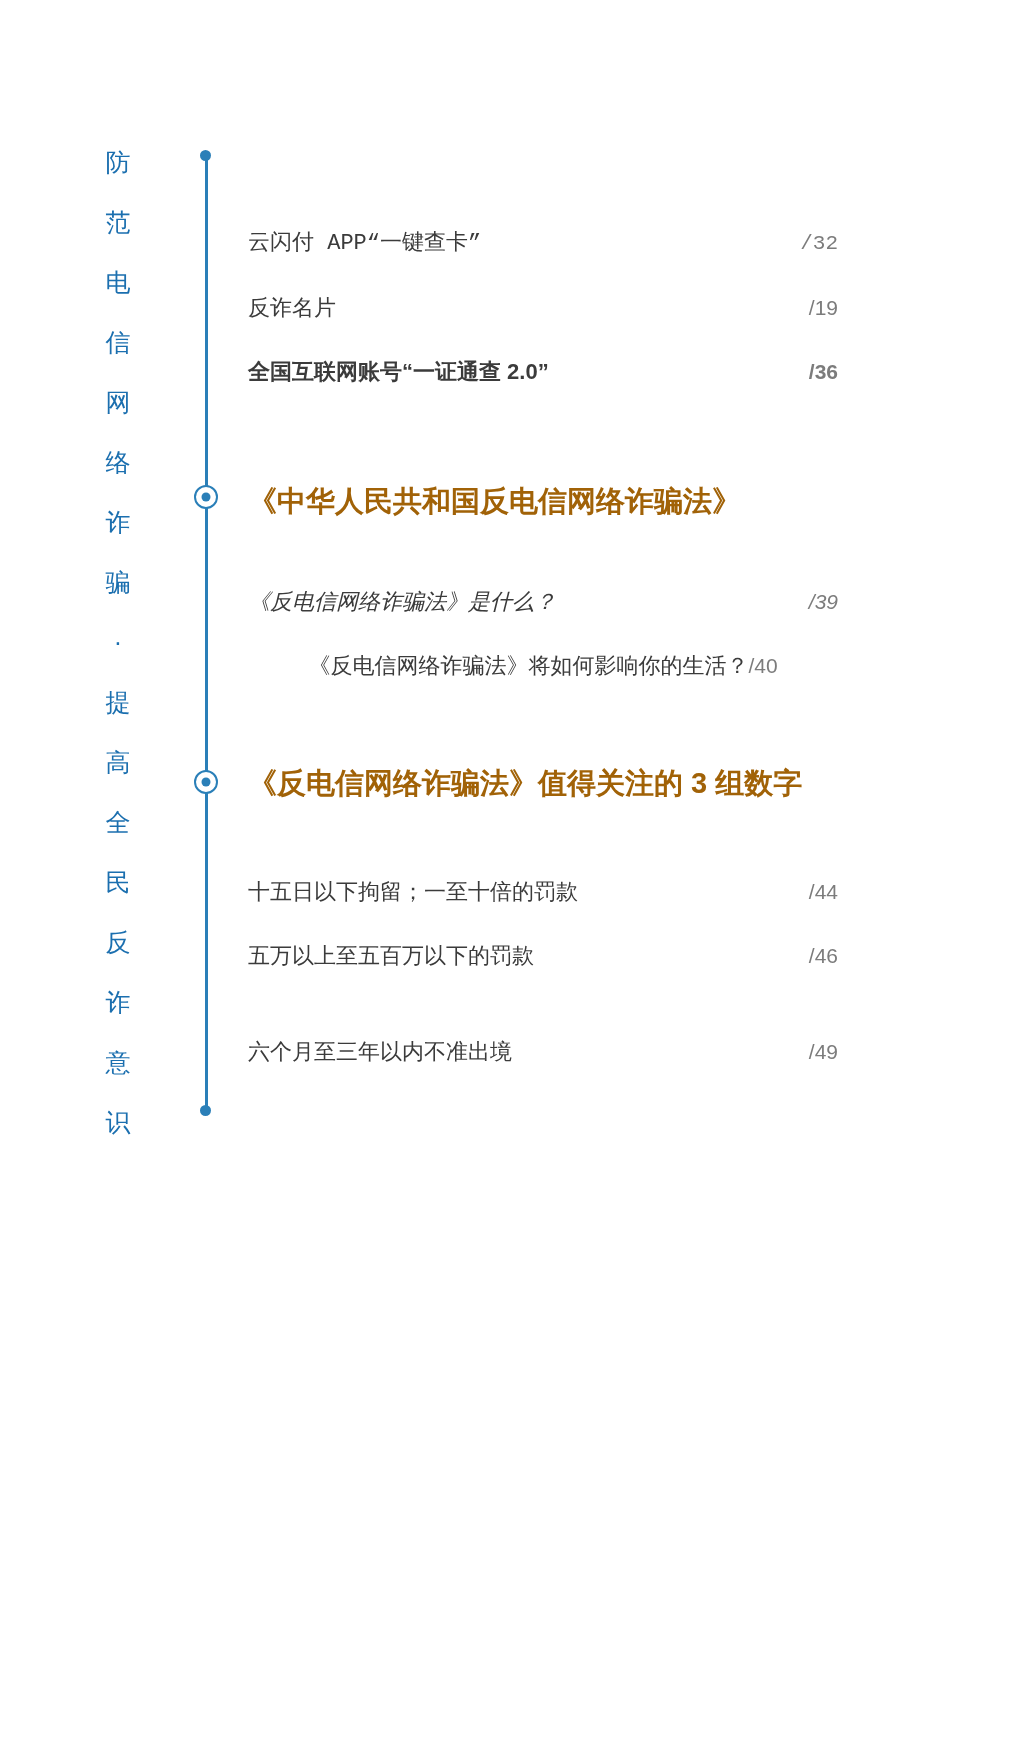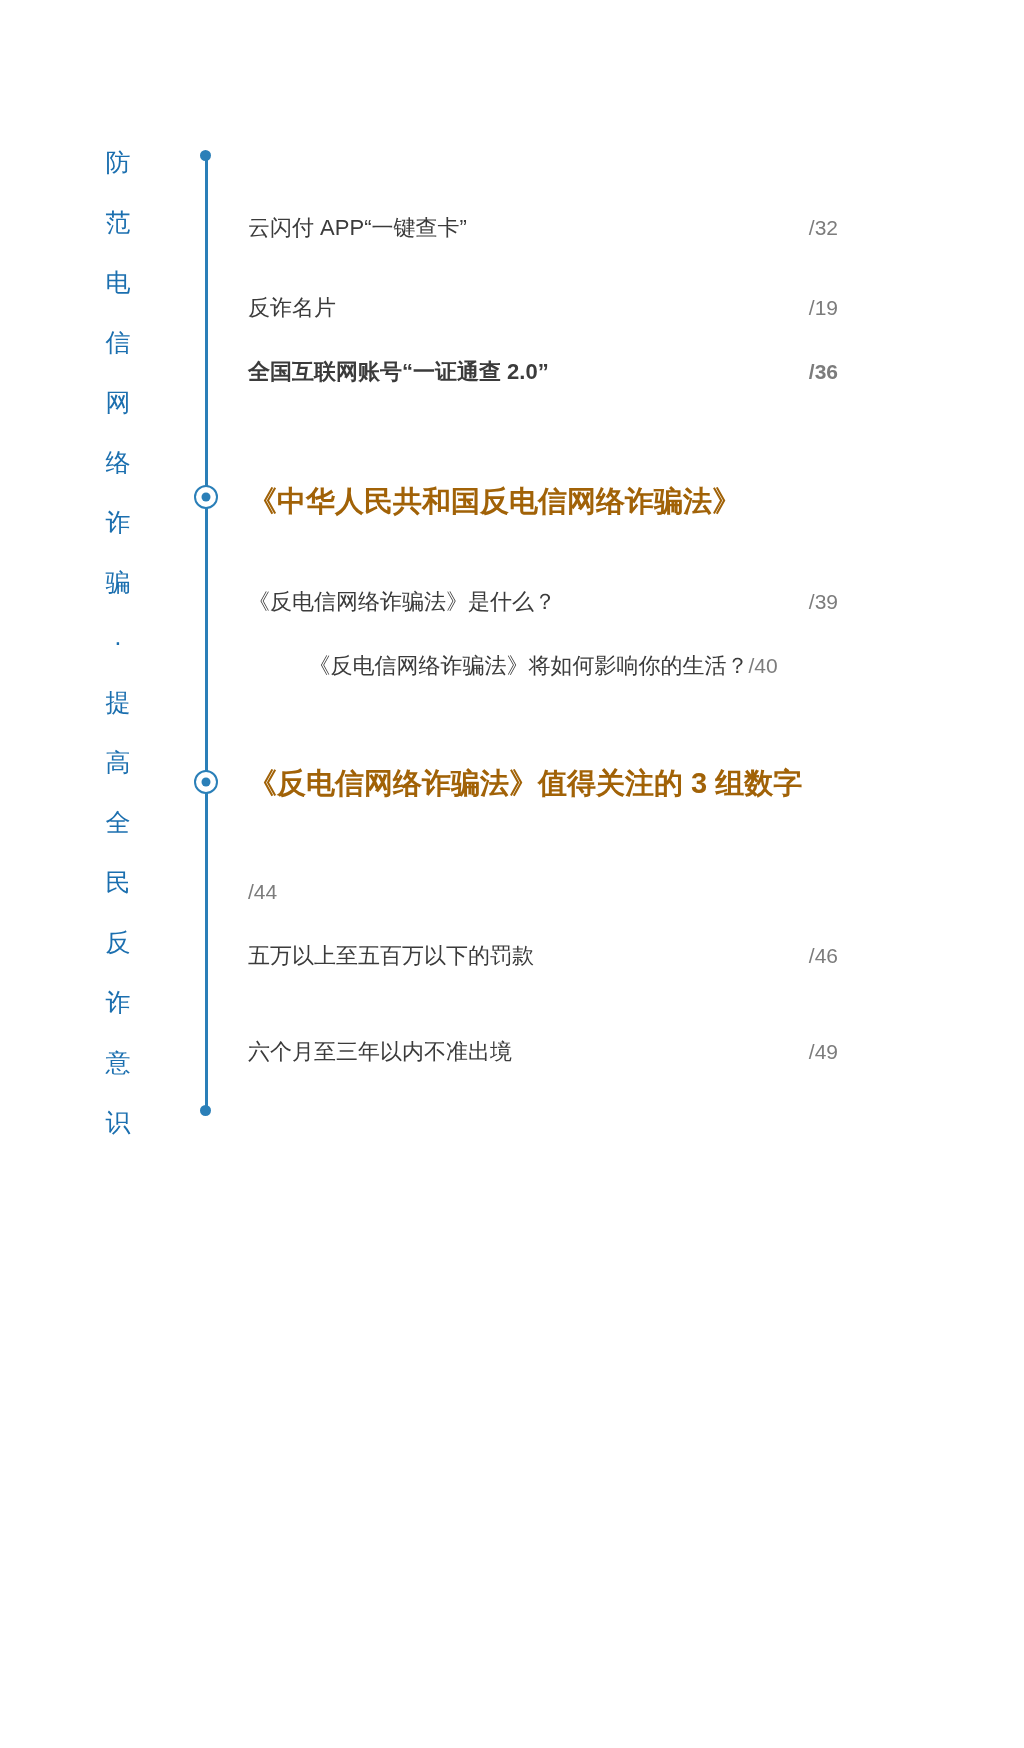--- a/index.html
+++ b/index.html
@@ -150,45 +150,46 @@
 <div id="timeline">
   <div class="axis"></div>
   <div class="cap top"></div>
   <div class="cap bottom"></div>
   <div class="node" style="top:335px;"></div>
   <div class="node" style="top:620px;"></div>
 </div>
 
 <div id="content">
 
-  <div class="entry" style="top:42px;">
+  <div class="entry" style="top:58px;font-family:Liberation Mono, monospace;">
     <span class="txt">云闪付 APP“一键查卡”</span>
     <span class="pg">/32</span>
   </div>
   <div class="entry" style="top:122px;">
     <span class="txt">反诈名片</span>
     <span class="pg">/19</span>
   </div>
   <div class="entry" style="top:186px;font-weight:bold;">
     <span class="txt">全国互联网账号“一证通查 2.0”</span>
     <span class="pg">/36</span>
   </div>
 
   <div class="section-head" style="top:332px;">《中华人民共和国反电信网络诈骗法》</div>
-  <div class="entry" style="top:416px;">
+  <div class="entry" style="top:416px;font-style:italic;">
     <span class="txt">《反电信网络诈骗法》是什么？</span>
     <span class="pg">/39</span>
   </div>
   <div class="entry" style="top:480px;justify-content:center;">
     <span class="txt">《反电信网络诈骗法》将如何影响你的生活？</span>
     <span class="pg">/40</span>
   </div>
 
   <div class="section-head" style="top:614px;">《反电信网络诈骗法》值得关注的 3 组数字</div>
   <div class="entry" style="top:706px;">
+    <span class="txt">十五日以下拘留；一至十倍的罚款</span>
     <span class="pg">/44</span>
   </div>
   <div class="entry" style="top:770px;">
     <span class="txt">五万以上至五百万以下的罚款</span>
     <span class="pg">/46</span>
   </div>
   <div class="entry" style="top:866px;">
     <span class="txt">六个月至三年以内不准出境</span>
     <span class="pg">/49</span>
   </div>

